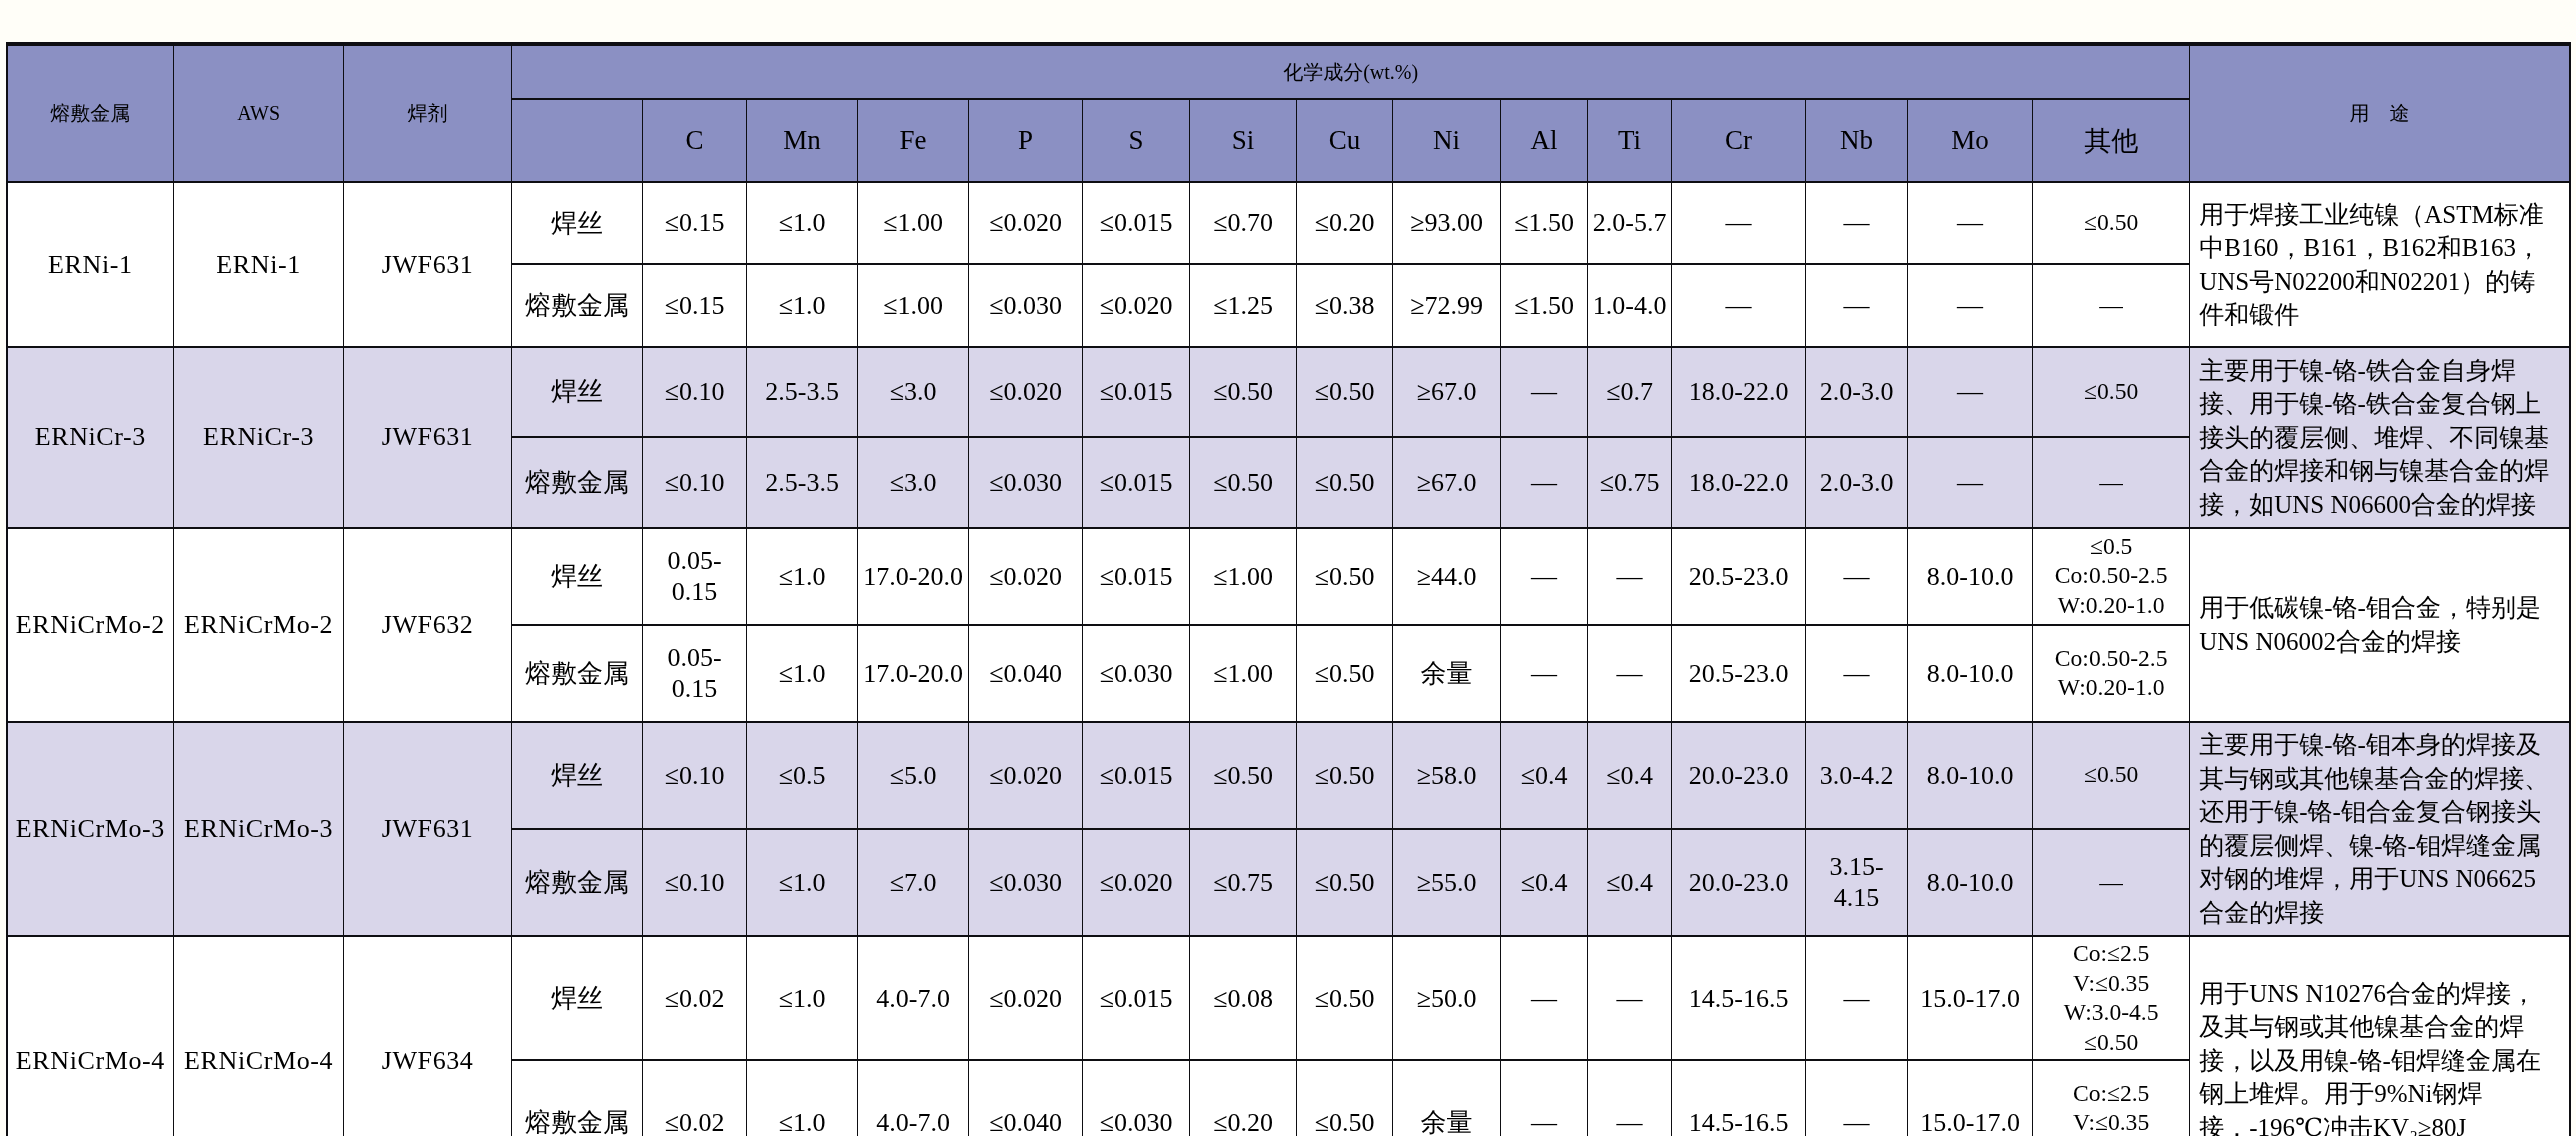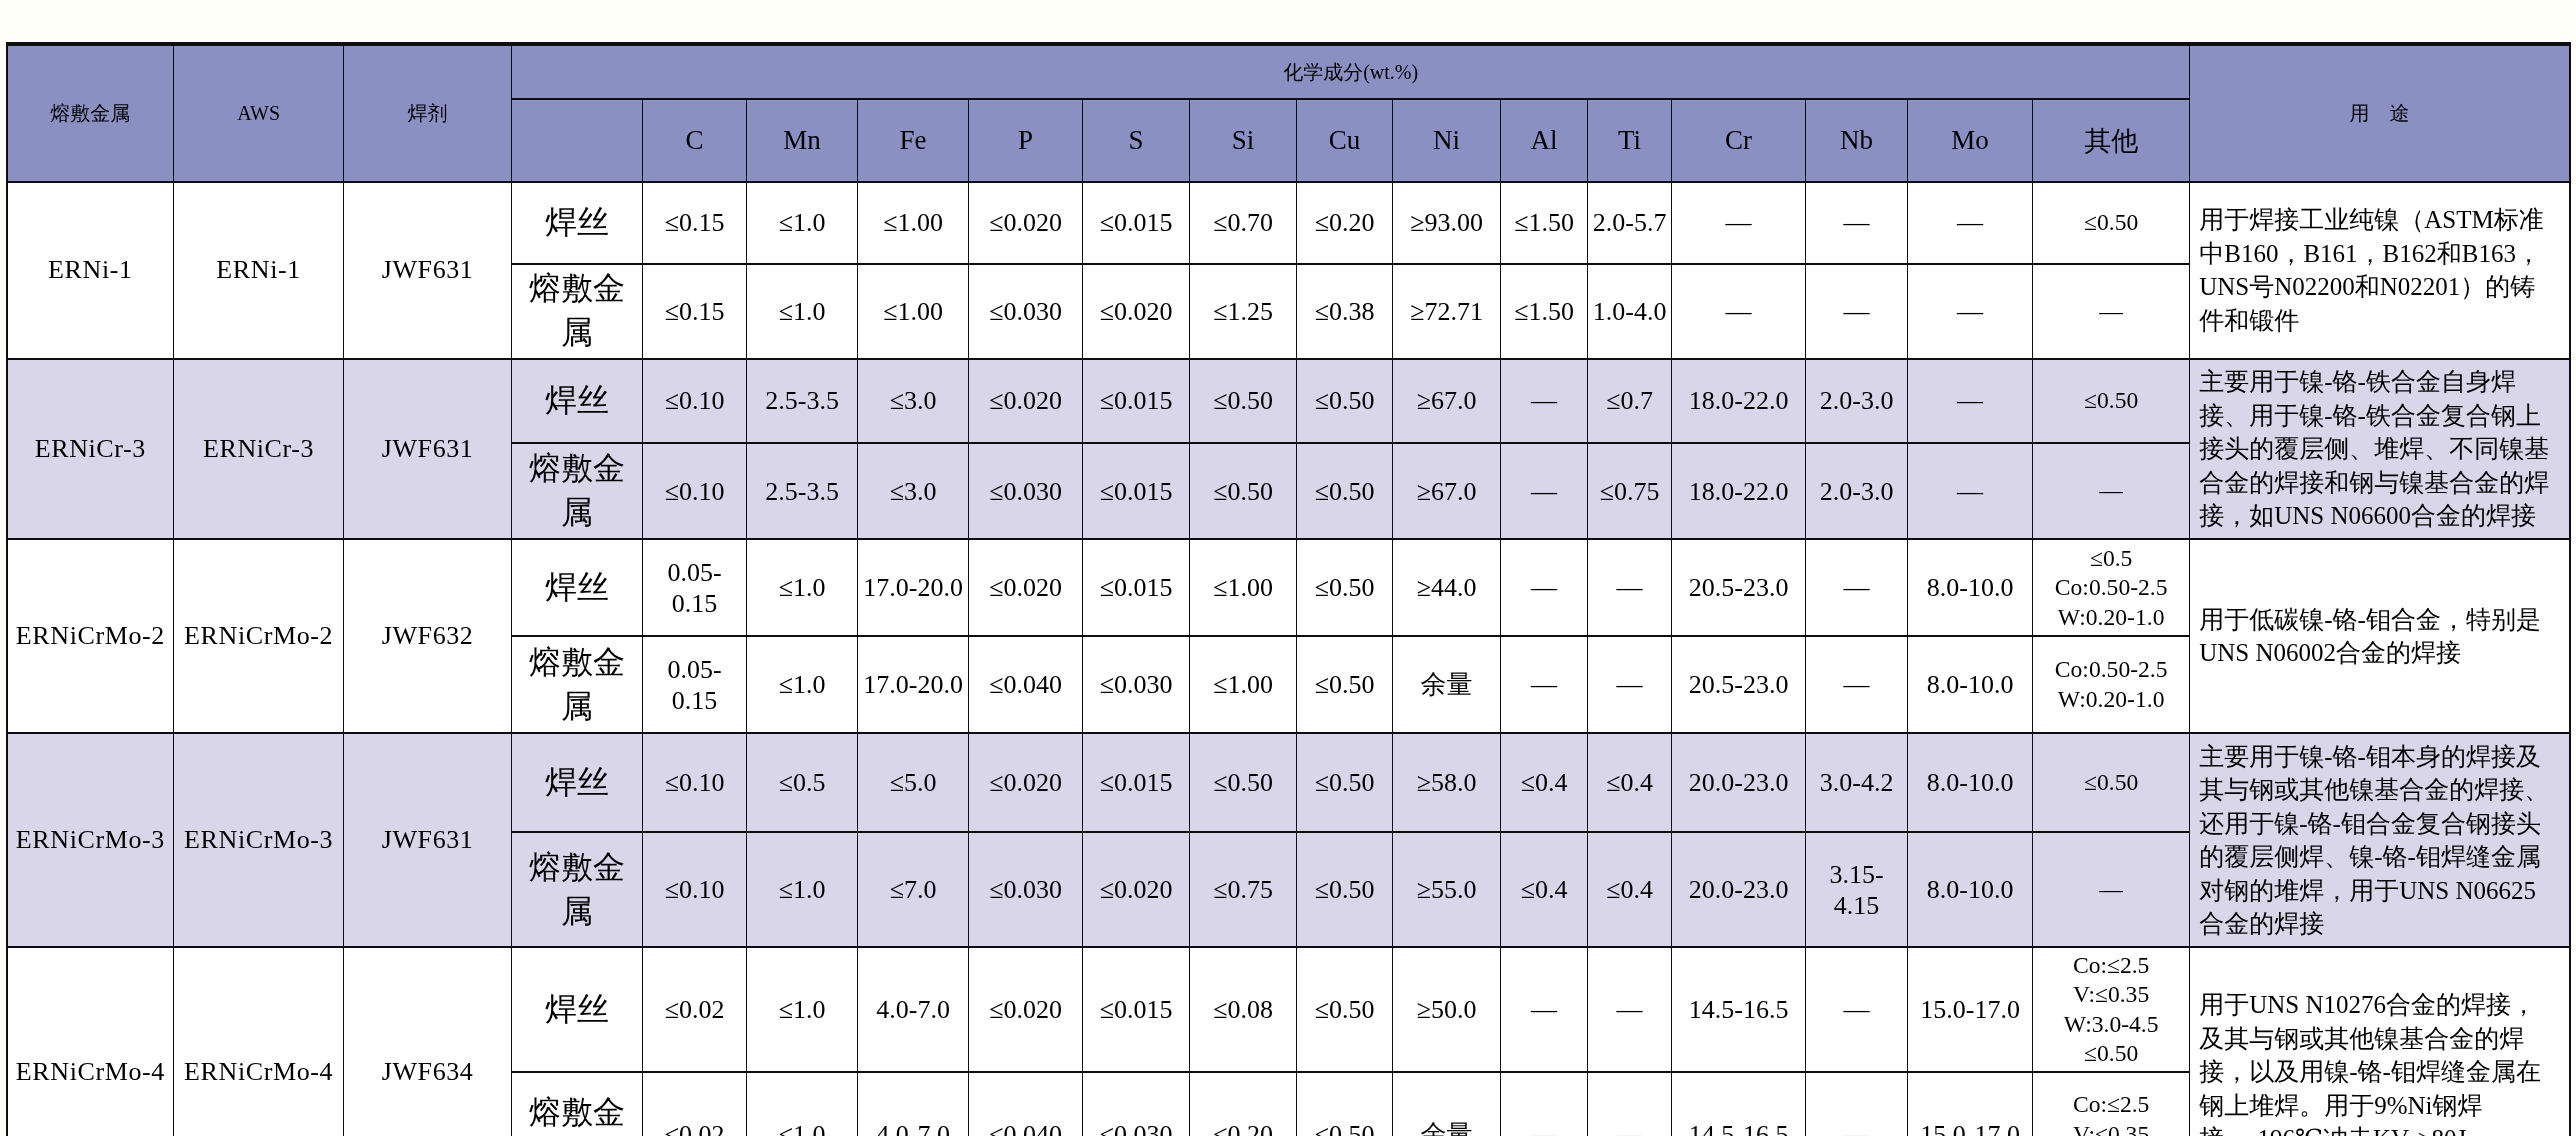--- a/index.html
+++ b/index.html
@@ -21,21 +21,21 @@
     text-align:center; vertical-align:middle;
     padding:2.3px 4.5px; overflow:hidden;
     background:#fff;
   }
   thead th { background:var(--hdr); font-weight:normal; font-size:20px; }
   thead tr.hr1 { height:55px; }
   thead tr.hr2 { height:83px; }
   thead tr.hr2 th { font-size:27px; }
   td { font-size:26px; }
   td.c-id { font-size:26px; letter-spacing:0.6px;font-family:Liberation Serif, serif; }
-  td.c-type { font-size:32px; }
+  td.c-type { font-size:26px; }
   td.c-val { line-height:1.2; }
   td.c-other { white-space:pre-line; font-size:23.6px; line-height:1.25; padding:2.3px 3.4px; }
   td.c-usage {
     text-align:left; font-size:25px; line-height:1.34;
     padding:5.6px 9px; letter-spacing:0;
   }
   tr.stripe td { background:var(--stripe); }
 </style>
 </head>
 <body style="background: rgb(255, 254, 248);">
@@ -113,21 +113,21 @@
         </tr>
         <tr style="height: 83px;">
           <td class="c-type">熔敷金属</td>
           <td class="c-val">≤0.15</td>
           <td class="c-val">≤1.0</td>
           <td class="c-val">≤1.00</td>
           <td class="c-val">≤0.030</td>
           <td class="c-val">≤0.020</td>
           <td class="c-val">≤1.25</td>
           <td class="c-val">≤0.38</td>
-          <td class="c-val">≥72.71</td>
+          <td class="c-val">≥72.99</td>
           <td class="c-val">≤1.50</td>
           <td class="c-val">1.0-4.0</td>
           <td class="c-val">—</td>
           <td class="c-val">—</td>
           <td class="c-val">—</td>
           <td class="c-val c-other">—</td>
         </tr>
         <tr class="stripe" style="height: 83px;">
           <td class="c-id" rowspan="2">ERNiCr-3</td>
           <td class="c-id" rowspan="2">ERNiCr-3</td>

